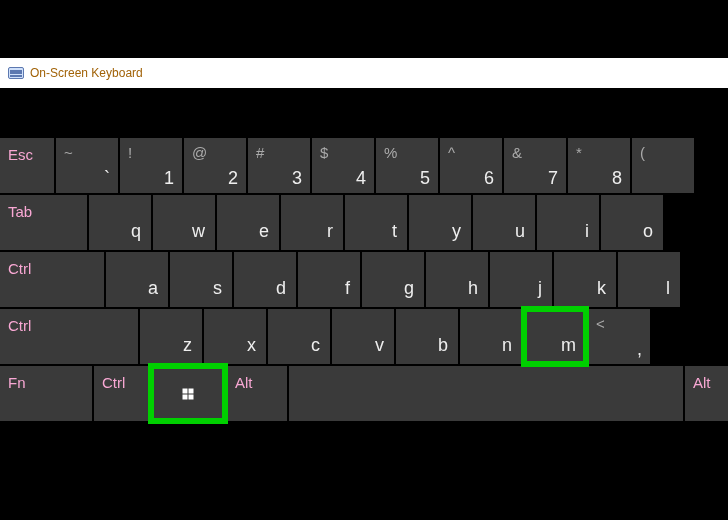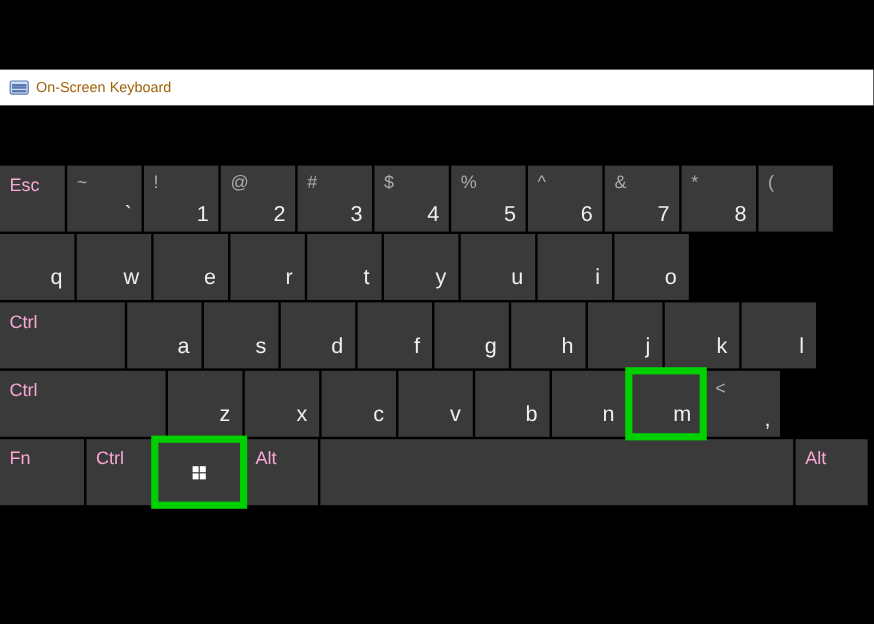--- a/index.html
+++ b/index.html
@@ -93,21 +93,21 @@
   }
   .w-std { width: 62px; }
   .w-ctrl { width: 55px; }
   .w-win { width: 74px; }
   .w-alt { width: 60px; }
   .w-space { width: 394px; }
   .w-caps { width: 104px; }
   .w-shift { width: 138px; }
   .w-tab { width: 87px; }
   .w-esc { width: 54px; }
-  .w-fn { width: 70px; text-align: center; }
+  .w-fn { width: 92px; text-align: center; }
   .highlight {
     outline: 6px solid #00d000;
     outline-offset: -3px;
     z-index: 5;
   }
   .win-icon {
     display: grid;
     grid-template-columns: 5px 5px;
     grid-template-rows: 5px 5px;
     gap: 1px;
@@ -183,20 +183,23 @@
       <div class="key w-std">
         <span class="top-glyph">*</span>
         <span class="bottom-glyph">8</span>
       </div>
       <div class="key w-std">
         <span class="top-glyph">(</span>
       </div>
     </div>
 
     <div class="row">
+      <div class="key w-tab">
+        <span class="left-label">Tab</span>
+      </div>
       <div class="key w-std">
           <span class="center-glyph">q</span>
         </div>
       <div class="key w-std">
           <span class="center-glyph">w</span>
         </div>
       <div class="key w-std">
           <span class="center-glyph">e</span>
         </div>
       <div class="key w-std">

